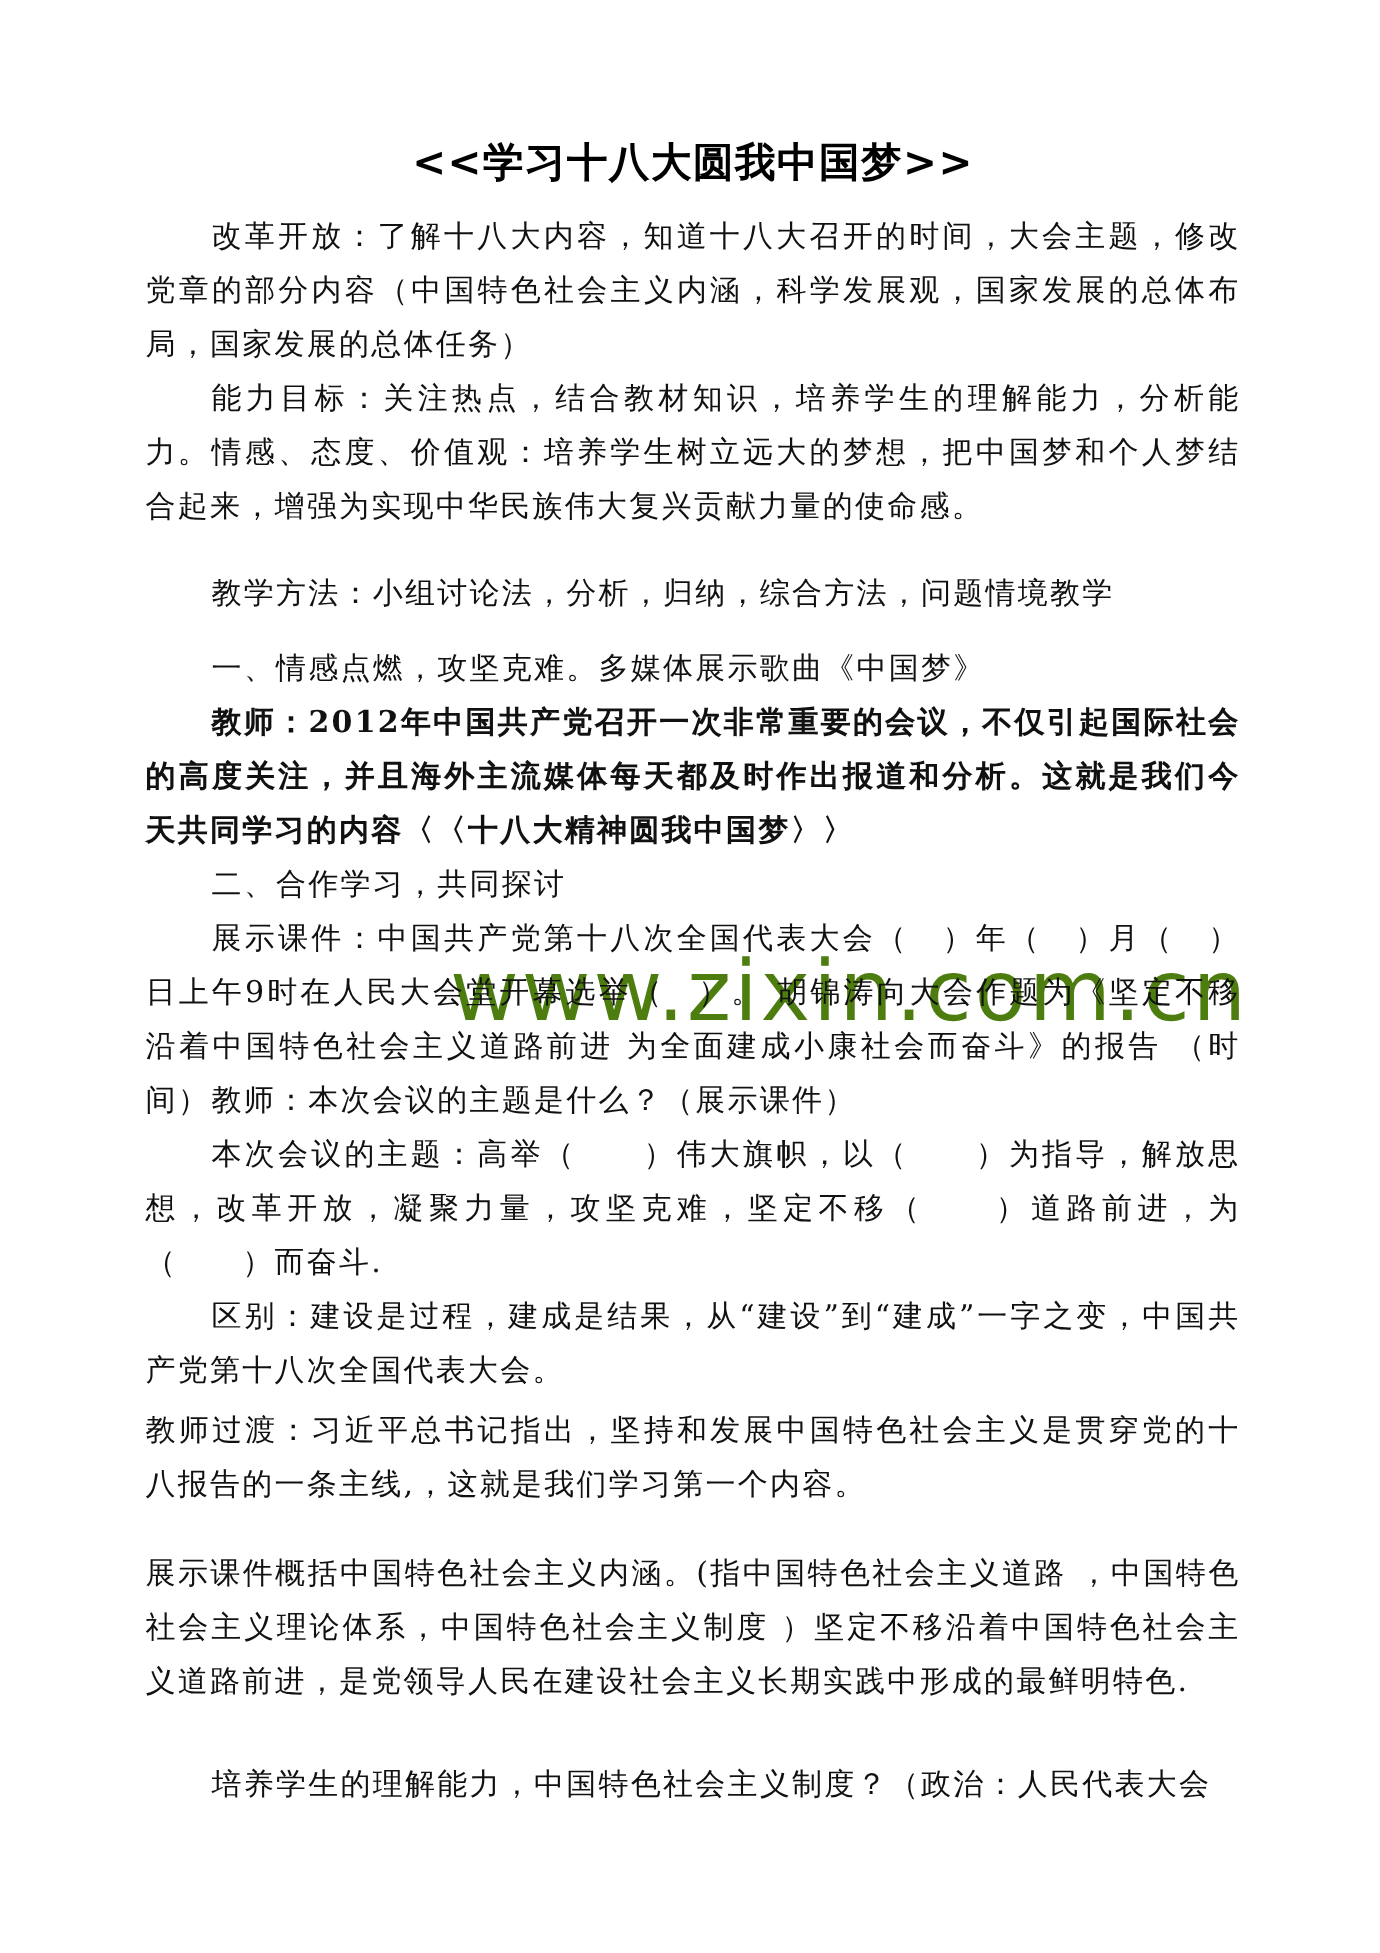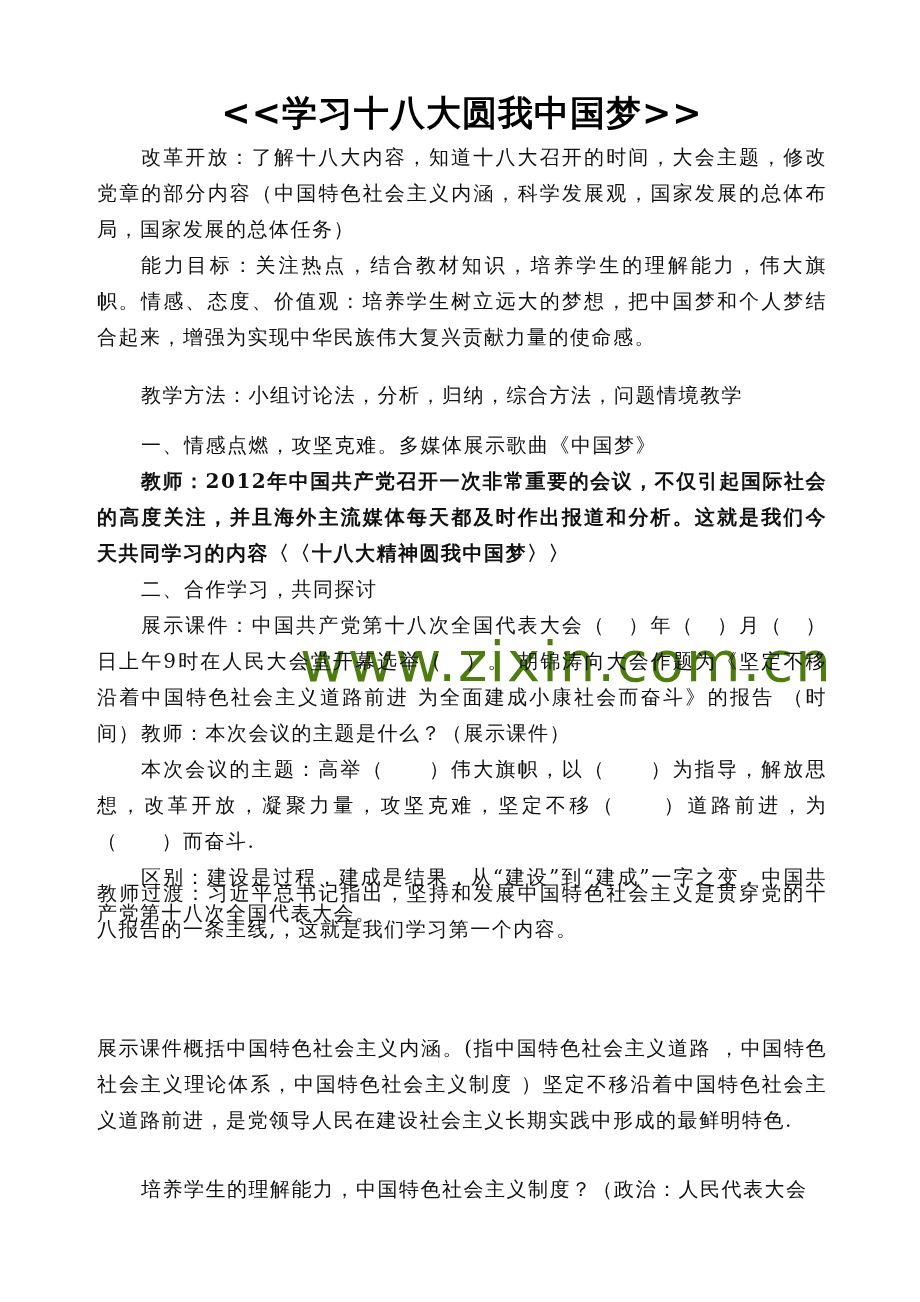--- a/index.html
+++ b/index.html
@@ -5,21 +5,21 @@
     html, body { margin: 0; padding: 0; background: #ffffff; }
     body { width: 920px; height: 1302px; position: relative; overflow: hidden; }
     .page {
       position: absolute; left: 97px; top: 0; width: 730px;
       font-family: "DejaVu Serif", "Liberation Serif", serif;
       color: #111; font-size: 20px; letter-spacing: 1.5px;
     }
     .title {
       position: absolute; left: 0; width: 730px; top: 90px; text-align: center;
       font-family: "DejaVu Sans", "Liberation Sans", sans-serif;
-      font-weight: bold; font-size: 35px; letter-spacing: 1px; color: #000;
+      font-weight: bold; font-size: 27px; letter-spacing: 1px; color: #000;
     }
     .para { position: absolute; left: 0; width: 730px; line-height: 36px; text-align: justify; text-align-last: left; }
     .indent { text-indent: 44px; }
     .watermark {
       position: absolute; left: 300px; top: 595px;
       font-family: "DejaVu Sans", "Liberation Sans", sans-serif;
       font-size: 56px; color: #4d7c0f; letter-spacing: 2px; z-index: 0;
       pointer-events: none;
       margin-top: 34px;
     }
@@ -27,29 +27,29 @@
   </style>
 </head>
 <body>
 
 <div class="watermark">www.zixin.com.cn</div>
 
 <div class="page">
   <div class="title">&lt;&lt;学习十八大圆我中国梦&gt;&gt;</div>
 
   <div class="para indent" style="top:139px;">改革开放：了解十八大内容，知道十八大召开的时间，大会主题，修改党章的部分内容（中国特色社会主义内涵，科学发展观，国家发展的总体布局，国家发展的总体任务）</div>
-  <div class="para indent" style="top:247px;">能力目标：关注热点，结合教材知识，培养学生的理解能力，伟大旗帜。</div>
+  <div class="para indent" style="top:247px;">能力目标：关注热点，结合教材知识，培养学生的理解能力，分析能力。</div>
   <div class="para indent" style="top:283px;">情感、态度、价值观：培养学生树立远大的梦想，把中国梦和个人梦结合起来，增强为实现中华民族伟大复兴贡献力量的使命感。</div>
   <div class="para indent" style="top:355px;margin-top:22px;">教学方法：小组讨论法，分析，归纳，综合方法，问题情境教学</div>
 
   <div class="para indent" style="top:427px;">一、情感点燃，攻坚克难。多媒体展示歌曲《中国梦》</div>
   <div class="para indent" style="top:463px;font-weight:bold;">教师：2012年中国共产党召开一次非常重要的会议，不仅引起国际社会的高度关注，并且海外主流媒体每天都及时作出报道和分析。这就是我们今天共同学习的内容〈〈十八大精神圆我中国梦〉〉</div>
   <div class="para indent" style="top:571px;">二、合作学习，共同探讨</div>
   <div class="para indent" style="top:607px;">展示课件：中国共产党第十八次全国代表大会（　）年（　）月（　）日上午9时在人民大会堂开幕选举（　）。 胡锦涛向大会作题为《坚定不移沿着中国特色社会主义道路前进 为全面建成小康社会而奋斗》的报告 （时间）</div>
   <div class="para indent" style="top:715px;">教师：本次会议的主题是什么？（展示课件）</div>
   <div class="para indent" style="top:751px;">本次会议的主题：高举（　　）伟大旗帜，以（　　）为指导，解放思想，改革开放，凝聚力量，攻坚克难，坚定不移（　　）道路前进，为（　　）而奋斗.</div>
   <div class="para indent" style="top:859px;">区别：建设是过程，建成是结果，从“建设”到“建成”一字之变，中国共产党第十八次全国代表大会。</div>
-  <div class="para" style="top:875px;">教师过渡：习近平总书记指出，坚持和发展中国特色社会主义是贯穿党的十八报告的一条主线,，这就是我们学习第一个内容。</div>
+  <div class="para" style="top:935px;">教师过渡：习近平总书记指出，坚持和发展中国特色社会主义是贯穿党的十八报告的一条主线,，这就是我们学习第一个内容。</div>
 
   <div class="para" style="top:1030px;">展示课件概括中国特色社会主义内涵。(指中国特色社会主义道路 ，中国特色社会主义理论体系，中国特色社会主义制度 ）坚定不移沿着中国特色社会主义道路前进，是党领导人民在建设社会主义长期实践中形成的最鲜明特色.</div>
 
   <div class="para indent" style="top:1171px;">培养学生的理解能力，中国特色社会主义制度？（政治：人民代表大会</div>
 </div>
 
 </body></html>

